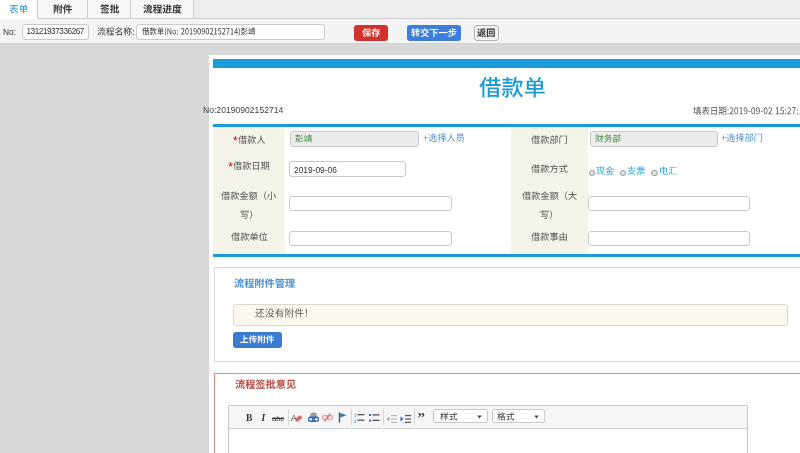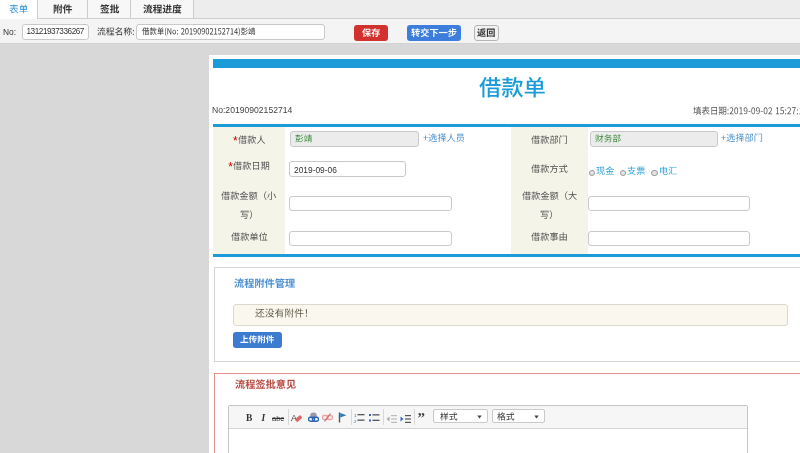--- a/index.html
+++ b/index.html
@@ -214,21 +214,21 @@
 <div style="position:absolute;left:213px;top:59px;width:595px;height:9px;background:#1b9cd9"></div>
 <div style="position:absolute;left:479.1px;top:76px;">
     <svg width="66.9" height="23.6" viewBox="0 0 66.9 23.6" style="overflow:visible">
       <g fill="#1b9cd9" transform="translate(0,19.62) scale(0.02230,-0.02230)">
         <use href="#g40" x="0"></use>
         <use href="#g41" x="1000"></use>
         <use href="#g42" x="2000"></use>
       </g>
     </svg>
   </div>
-<div style="position:absolute;left:212px;top:104.5px;font:8.6px 'Liberation Sans',sans-serif;color:#444">No:20190902152714</div>
+<div style="position:absolute;left:203px;top:104.5px;font:8.6px 'Liberation Sans',sans-serif;color:#444">No:20190902152714</div>
 <div style="position:absolute;left:693px;top:105.5px;">
     <svg width="115.1" height="9.9" viewBox="0 0 115.1 9.9" style="overflow:visible">
       <g fill="#555" transform="translate(0,8.18) scale(0.00846,-0.00930)">
         <use href="#g43" x="0"></use>
         <use href="#g1" x="1000"></use>
         <use href="#g44" x="2000"></use>
         <use href="#g45" x="3000"></use>
         <use href="#g15" x="4000"></use>
         <use href="#g21" x="4278"></use>
         <use href="#g22" x="4833"></use>

